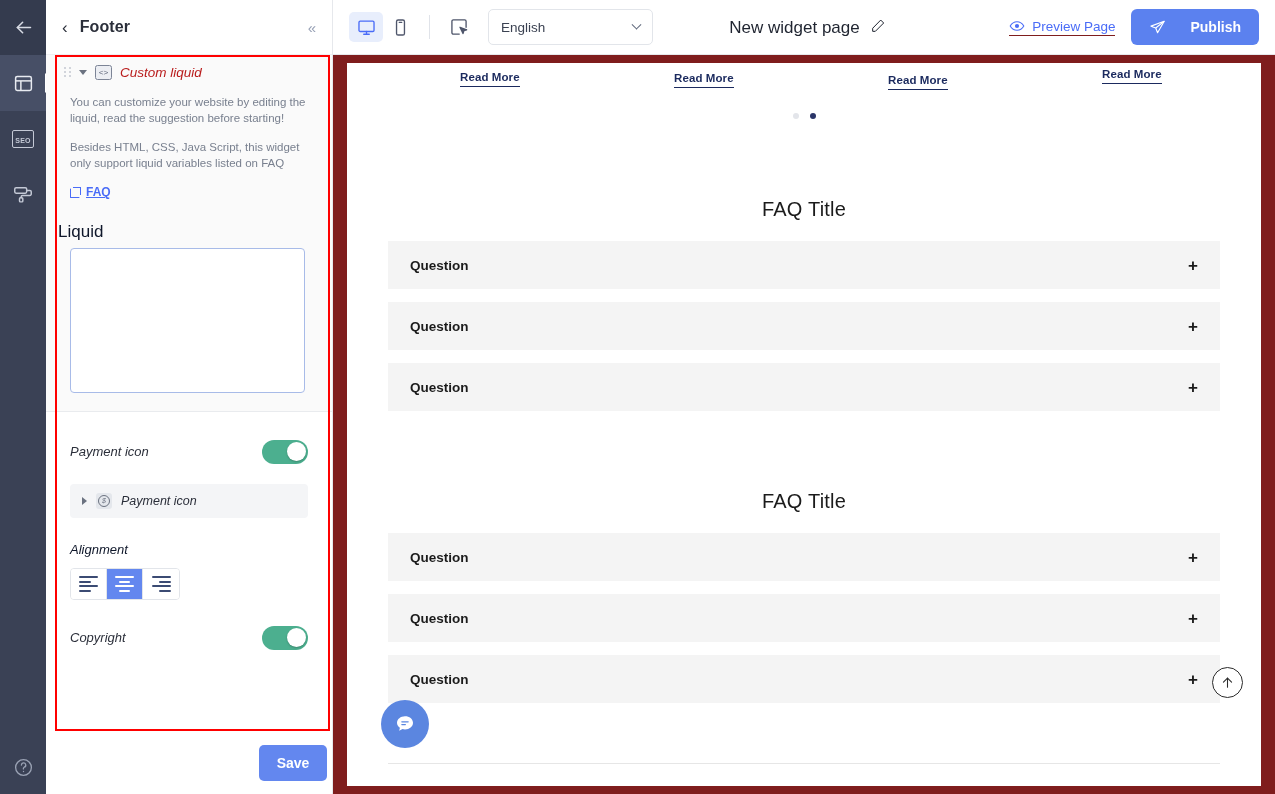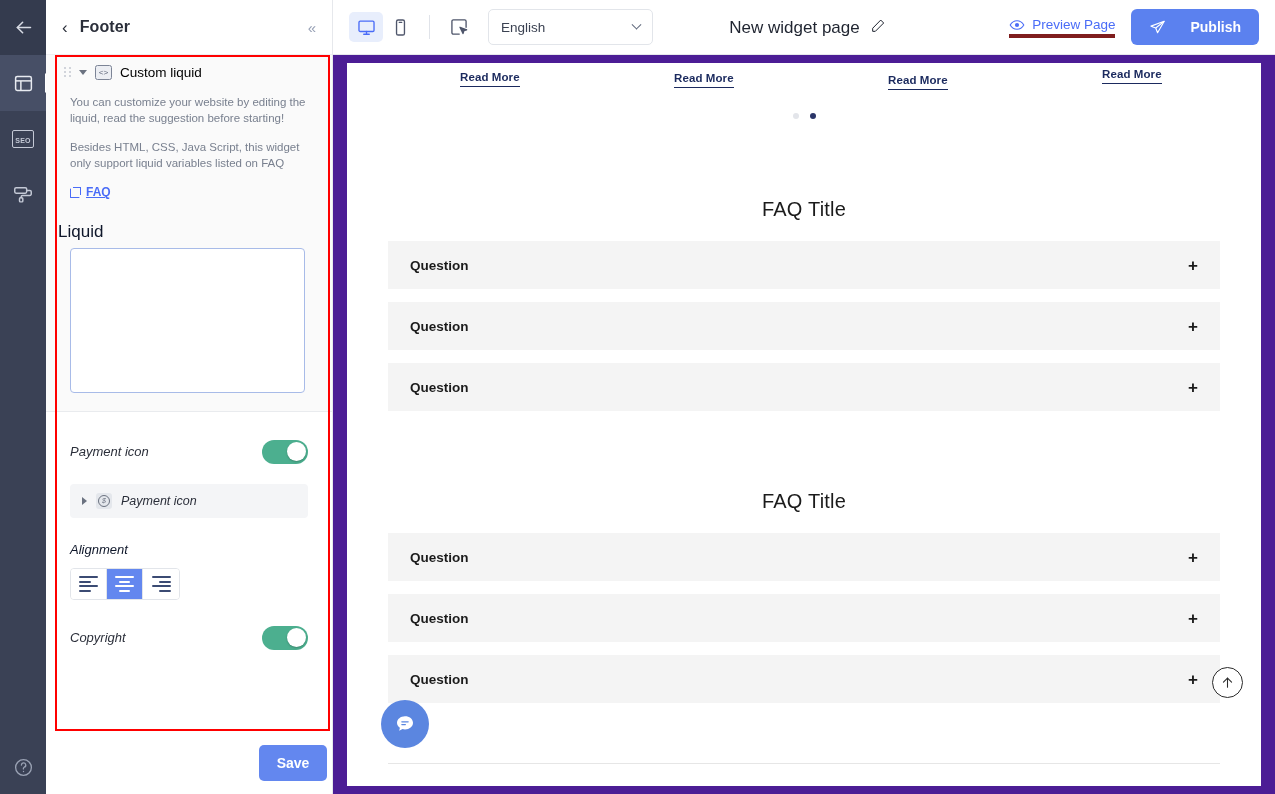--- a/index.html
+++ b/index.html
@@ -118,21 +118,21 @@
     width: 0; height: 0;
     border-top: 4.5px solid transparent; border-bottom: 4.5px solid transparent;
     border-left: 5.5px solid #6b7280; cursor: pointer;
   }
   .liq-icon {
     width: 17px; height: 15px; border: 1.4px solid #7c8496; border-radius: 2.5px;
     background: #eceef3;
     display: flex; align-items: center; justify-content: center;
     font-size: 8px; color: #5a6276; line-height: 1; font-family: "Liberation Mono", monospace;
   }
-  .widget-head-label { font-size: 13.5px; color: #000000; }
+  .widget-head-label { font-size: 13.5px; color: #b91c1c; font-style: italic; }
 
   .widget-desc {
     font-size: 11.5px; line-height: 1.42; color: #79808f;
     padding: 6px 24px 0 24px;
   }
   .widget-desc p { margin-bottom: 12px; }
 
   .faq-link {
     display: inline-flex; align-items: center; gap: 5px;
     margin: 2px 0 0 24px;
@@ -259,32 +259,32 @@
     position: absolute; left: 7px; right: 0; top: 0; height: 55px;
     display: flex; align-items: center; justify-content: center; gap: 10px;
     pointer-events: none;
   }
   .page-title { font-size: 17px; color: #1f2430; font-weight: 400; }
   .pencil { pointer-events: auto; cursor: pointer; }
   .topbar-right { margin-left: auto; display: flex; align-items: center; gap: 16px; z-index: 3; }
   .preview-link {
     display: flex; align-items: center; gap: 7px;
     color: #4a6cf7; font-size: 13.5px; cursor: pointer;
-    border-bottom: 4px solid #7f1d1d; padding-bottom: 1px;
+    border-bottom: 1px solid #7f1d1d; padding-bottom: 1px;
   }
   .publish-btn {
     background: #5b81ef; color: #fff; border: none; border-radius: 6px;
     height: 36px; padding: 0 18px; display: flex; align-items: center; gap: 24px;
     font-size: 14px; font-weight: 600; cursor: pointer;
     font-family: "Liberation Sans", sans-serif;
   }
 
   
   .preview-outer {
-    flex: 1 1 auto; background: #4c1d95;
+    flex: 1 1 auto; background: #7f1d1d;
     padding: 8px 14px 8px 14px;
     overflow: hidden; position: relative;
   }
   .preview-page {
     background: #fff; width: 100%; height: 100%;
     position: relative; overflow: hidden;
     font-family: "Liberation Sans", sans-serif;
   }
   .read-more-row {
     position: relative; height: 42px;

